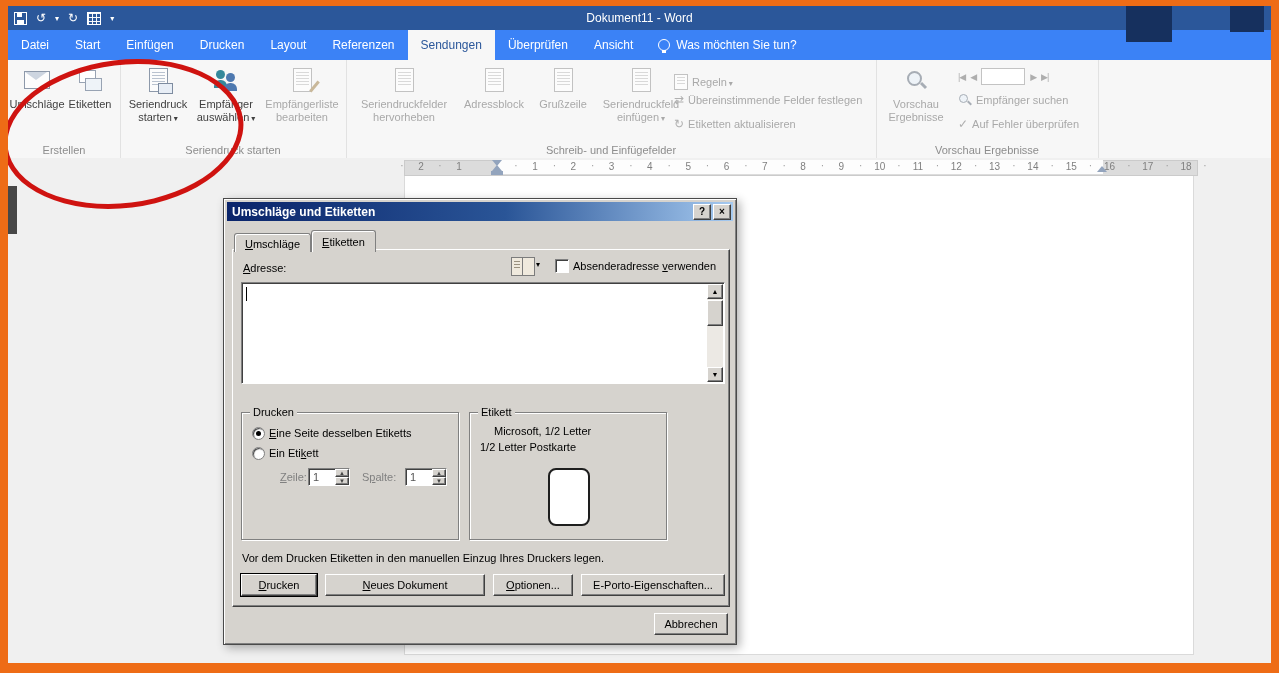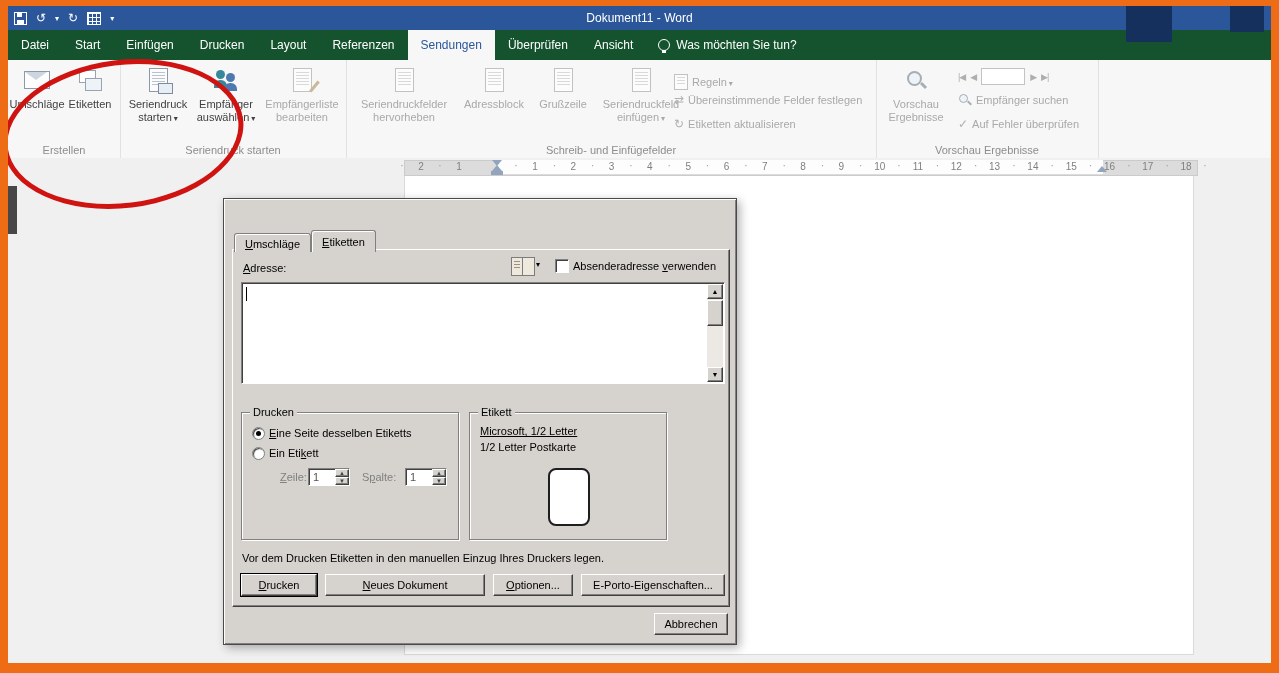--- a/index.html
+++ b/index.html
@@ -15,21 +15,21 @@
   .qsave::before{content:"";position:absolute;left:2px;top:0;width:5px;height:4px;background:#fff;}
   .qsave::after{content:"";position:absolute;left:2px;bottom:0;width:7px;height:4px;background:#fff;}
   .qcaret{font-size:8px;color:#fff;}
   .qgrid{width:12px;height:11px;border:1px solid #fff;
     background-image:repeating-linear-gradient(90deg,rgba(255,255,255,.95) 0 1px,transparent 1px 4px),
                      repeating-linear-gradient(rgba(255,255,255,.95) 0 1px,transparent 1px 4px);}
   .wtitle{position:absolute;left:0;right:0;top:5px;text-align:center;font-size:12px;color:#fff;}
   .deco{position:absolute;background:#16305e;z-index:6;}
 
   
-  .tabrow{position:absolute;left:0;top:24px;width:100%;height:30px;background:#14532d;display:flex;align-items:stretch;}
+  .tabrow{position:absolute;left:0;top:24px;width:100%;height:30px;background:#3b82f6;display:flex;align-items:stretch;}
   .rtab{display:flex;align-items:center;padding:0 13px;font-size:12px;color:#fff;cursor:default;white-space:nowrap;}
   .rtab.active{background:#f7f7f7;color:#2b579a;}
   .tellme{display:flex;align-items:center;gap:6px;padding:0 12px;color:#fff;font-size:12px;}
   .bulb{width:10px;height:10px;border:1px solid #fff;border-radius:50%;position:relative;}
   .bulb::after{content:"";position:absolute;left:3px;top:10px;width:4px;height:3px;background:#fff;}
 
   
   .ribbon{position:absolute;left:0;top:54px;width:100%;height:98px;background:#f7f7f7;border-bottom:1px solid #d5d5d5;}
   .rgroup{position:absolute;top:0;height:98px;border-right:1px solid #e2e2e2;}
   .rgroup-label{position:absolute;bottom:2px;left:0;right:0;text-align:center;font-size:11px;color:#8d8d8d;white-space:nowrap;}
@@ -347,20 +347,27 @@
     <div class="ind-box"></div>
     <div class="ind-right"></div>
   </div>
 
   <div class="docarea">
     <div class="page"></div>
     <div class="vstrip"></div>
   </div>
 
   <div class="dialog">
+    <div class="dtitle">
+      <span>Umschläge und Etiketten</span>
+      <span style="margin-left:auto;display:flex;">
+        <span class="dtbtn">?</span>
+        <span class="dtbtn">×</span>
+      </span>
+    </div>
 
     <div class="dtabs">
       <div class="dtab"><u>U</u>mschläge</div>
       <div class="dtab active"><u>E</u>tiketten</div>
     </div>
 
     <div class="dpage">
       <div class="dlabel" style="left:10px;top:12px;"><u>A</u>dresse:</div>
 
       <div class="abook" style="left:278px;top:7px;"></div>
@@ -400,21 +407,21 @@
           <span class="val">1</span>
           <span class="arrows">
                 <span class="sarrow">▲</span>
                 <span class="sarrow">▼</span>
               </span>
         </span>
       </div>
 
       <div class="groupbox" style="left:236px;top:162px;width:196px;height:126px;">
         <span class="legend">Etikett</span>
-        <span class="dlabel" style="left:10px;top:12px;text-decoration:underline;">Microsoft, 1/2 Letter</span>
+        <span class="dlabel" style="left:24px;top:12px;">Microsoft, 1/2 Letter</span>
         <span class="dlabel" style="left:10px;top:28px;">1/2 Letter Postkarte</span>
         <span class="labelprev"></span>
       </div>
 
       <div class="dlabel" style="left:9px;top:302px;">Vor dem Drucken Etiketten in den manuellen Einzug Ihres Druckers legen.</div>
 
       <div class="btn3d default" style="left:8px;top:324px;width:76px;"><u>D</u>rucken</div>
       <div class="btn3d" style="left:92px;top:324px;width:160px;"><u>N</u>eues Dokument</div>
       <div class="btn3d" style="left:260px;top:324px;width:80px;"><u>O</u>ptionen...</div>
       <div class="btn3d" style="left:348px;top:324px;width:144px;">E-Porto-Eigenschaften...</div>

